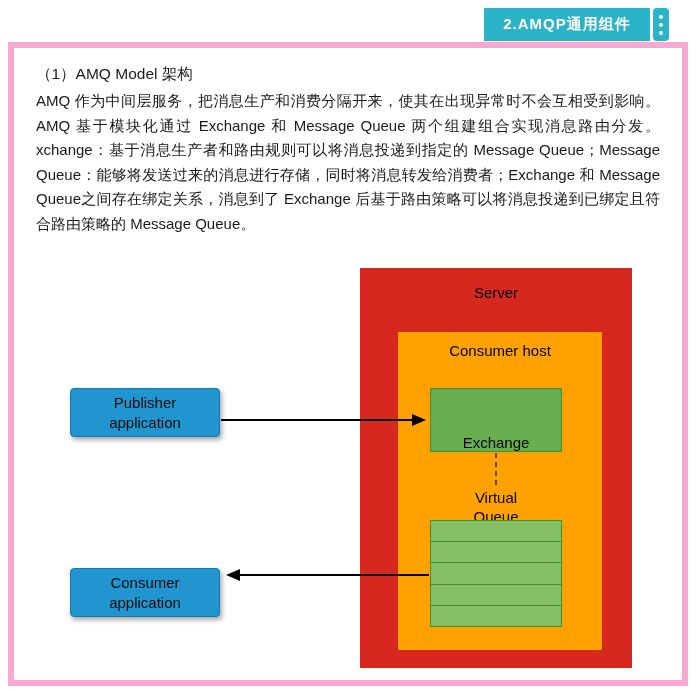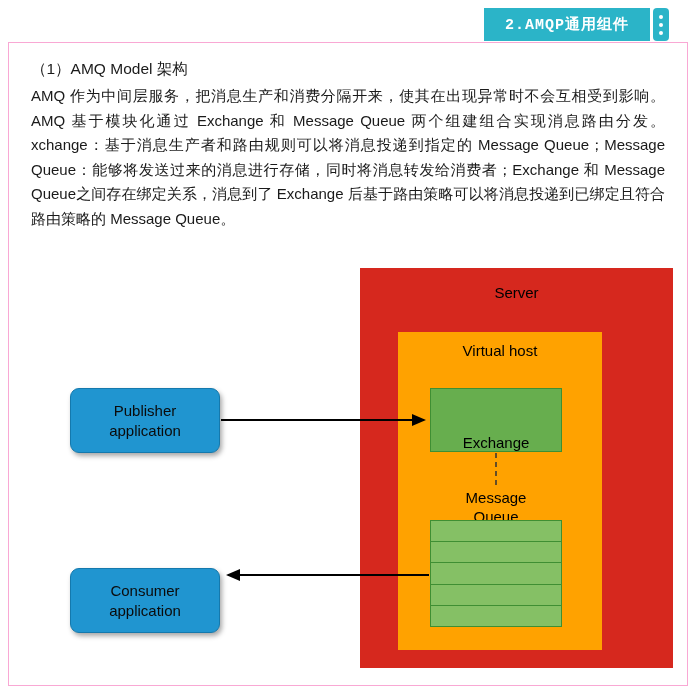--- a/index.html
+++ b/index.html
@@ -2,43 +2,43 @@
 <html><head>
 <meta charset="utf-8">
 <style>
   html,body { margin:0; padding:0; background:#ffffff; }
   .page {
     position:relative; width:698px; height:690px; background:#ffffff;
     font-family:"Liberation Sans", sans-serif; overflow:hidden;
   }
   .frame {
     position:absolute; left:8px; top:42px; width:680px; height:644px;
-    border:1px solid #f9a8d4; box-sizing:border-box; background:#ffffff;
+    border:6px solid #f9a8d4; box-sizing:border-box; background:#ffffff;
   }
   .badge {
     position:absolute; top:8px; right:48px; width:166px; height:33px;
     display:flex; align-items:center; justify-content:center;
-    color:#ffffff; font-weight:bold; font-size:15px; letter-spacing:1px;font-family:Liberation Mono, monospace;
+    color:#ffffff; font-weight:bold; font-size:15px; letter-spacing:1px;
   }
   .dots {
     position:absolute; top:8px; right:29px; width:16px; height:33px;
     border-radius:4px; display:flex; flex-direction:column;
     align-items:center; justify-content:center; gap:4px;
   }
   .dots .dot { width:4px; height:4px; border-radius:50%; background:#ffffff; }
   .heading {
     margin:16px 0 4px 0; padding:0 22px; font-size:15.5px; color:#1a1a1a;
   }
   .para {
     margin:4px 0 0 0; padding:0 22px; font-size:15px; line-height:24.5px;
     color:#1a1a1a; text-align:justify;
   }
   .diagram { position:absolute; inset:0; }
   .server {
-    position:absolute; left:360px; top:268px; width:272px; height:400px;padding-left:41px;
+    position:absolute; left:360px; top:268px; width:272px; height:400px;
   }
   .server-label {
     position:absolute; left:0; top:16px; width:100%; text-align:center;
     font-size:15px; color:#000000;
   }
   .vhost {
     position:absolute; left:38px; top:64px; width:204px; height:318px;
   }
   .vhost-label {
     position:absolute; left:0; top:10px; width:100%; text-align:center;
@@ -55,22 +55,22 @@
     font-size:15px; line-height:19px; color:#000000;
   }
   .queue-stack {
     position:absolute; left:430px; top:520px; width:132px; height:107px;
     border:1px solid #3f8f33; box-sizing:border-box;
     display:flex; flex-direction:column;
   }
   .queue-row { flex:1; border-bottom:1px solid #3f8f33; }
   .queue-row:last-child { border-bottom:none; }
   .appbox {
-    position:absolute; left:70px; width:150px; height:65px;
-    border:1px solid #1479ad; border-radius:9px; box-sizing:border-box;
+    position:absolute; left:70px; width:150px; height:49px;
+    border:1px solid #1479ad; border-radius:4px; box-sizing:border-box;
     box-shadow:2px 3px 5px rgba(0,0,0,0.35);
     display:flex; align-items:center; justify-content:center;
   }
   .publisher { top:388px; }
   .consumer { top:568px; }
   .applabel {
     display:inline-block; width:92px; text-align:center;
     font-size:15px; line-height:20px; color:#0b0b0b;
   }
   .overlay { position:absolute; left:0; top:0; pointer-events:none; }
@@ -91,29 +91,29 @@
   <div class="frame">
     <div class="heading">（1）AMQ Model 架构</div>
     <p class="para">AMQ 作为中间层服务，把消息生产和消费分隔开来，使其在出现异常时不会互相受到影响。AMQ 基于模块化通过 Exchange 和 Message Queue 两个组建组合实现消息路由分发。xchange：基于消息生产者和路由规则可以将消息投递到指定的 Message Queue；Message Queue：能够将发送过来的消息进行存储，同时将消息转发给消费者；Exchange 和 Message Queue之间存在绑定关系，消息到了 Exchange 后基于路由策略可以将消息投递到已绑定且符合路由策略的 Message Queue。</p>
   </div>
 
   <div class="diagram">
 
     <div class="server" style="background-color: rgb(214, 40, 30);">
       <div class="server-label">Server</div>
       <div class="vhost" style="background-color: rgb(255, 162, 0);">
-        <div class="vhost-label">Virtual host</div>
+        <div class="vhost-label">Consumer host</div>
       </div>
     </div>
 
     <div class="exchange" style="background-color: rgb(103, 174, 78);">
       <span>Exchange</span>
     </div>
 
-    <div class="mq-label">Message Queue</div>
+    <div class="mq-label">Virtual Queue</div>
 
     <div class="queue-stack">
       <div class="queue-row" style="background-color: rgb(133, 192, 101);"></div>
       <div class="queue-row" style="background-color: rgb(133, 192, 101);"></div>
       <div class="queue-row" style="background-color: rgb(133, 192, 101);"></div>
       <div class="queue-row" style="background-color: rgb(133, 192, 101);"></div>
       <div class="queue-row" style="background-color: rgb(133, 192, 101);"></div>
     </div>
 
     <div class="appbox publisher" style="background-color: rgb(32, 149, 208);">

